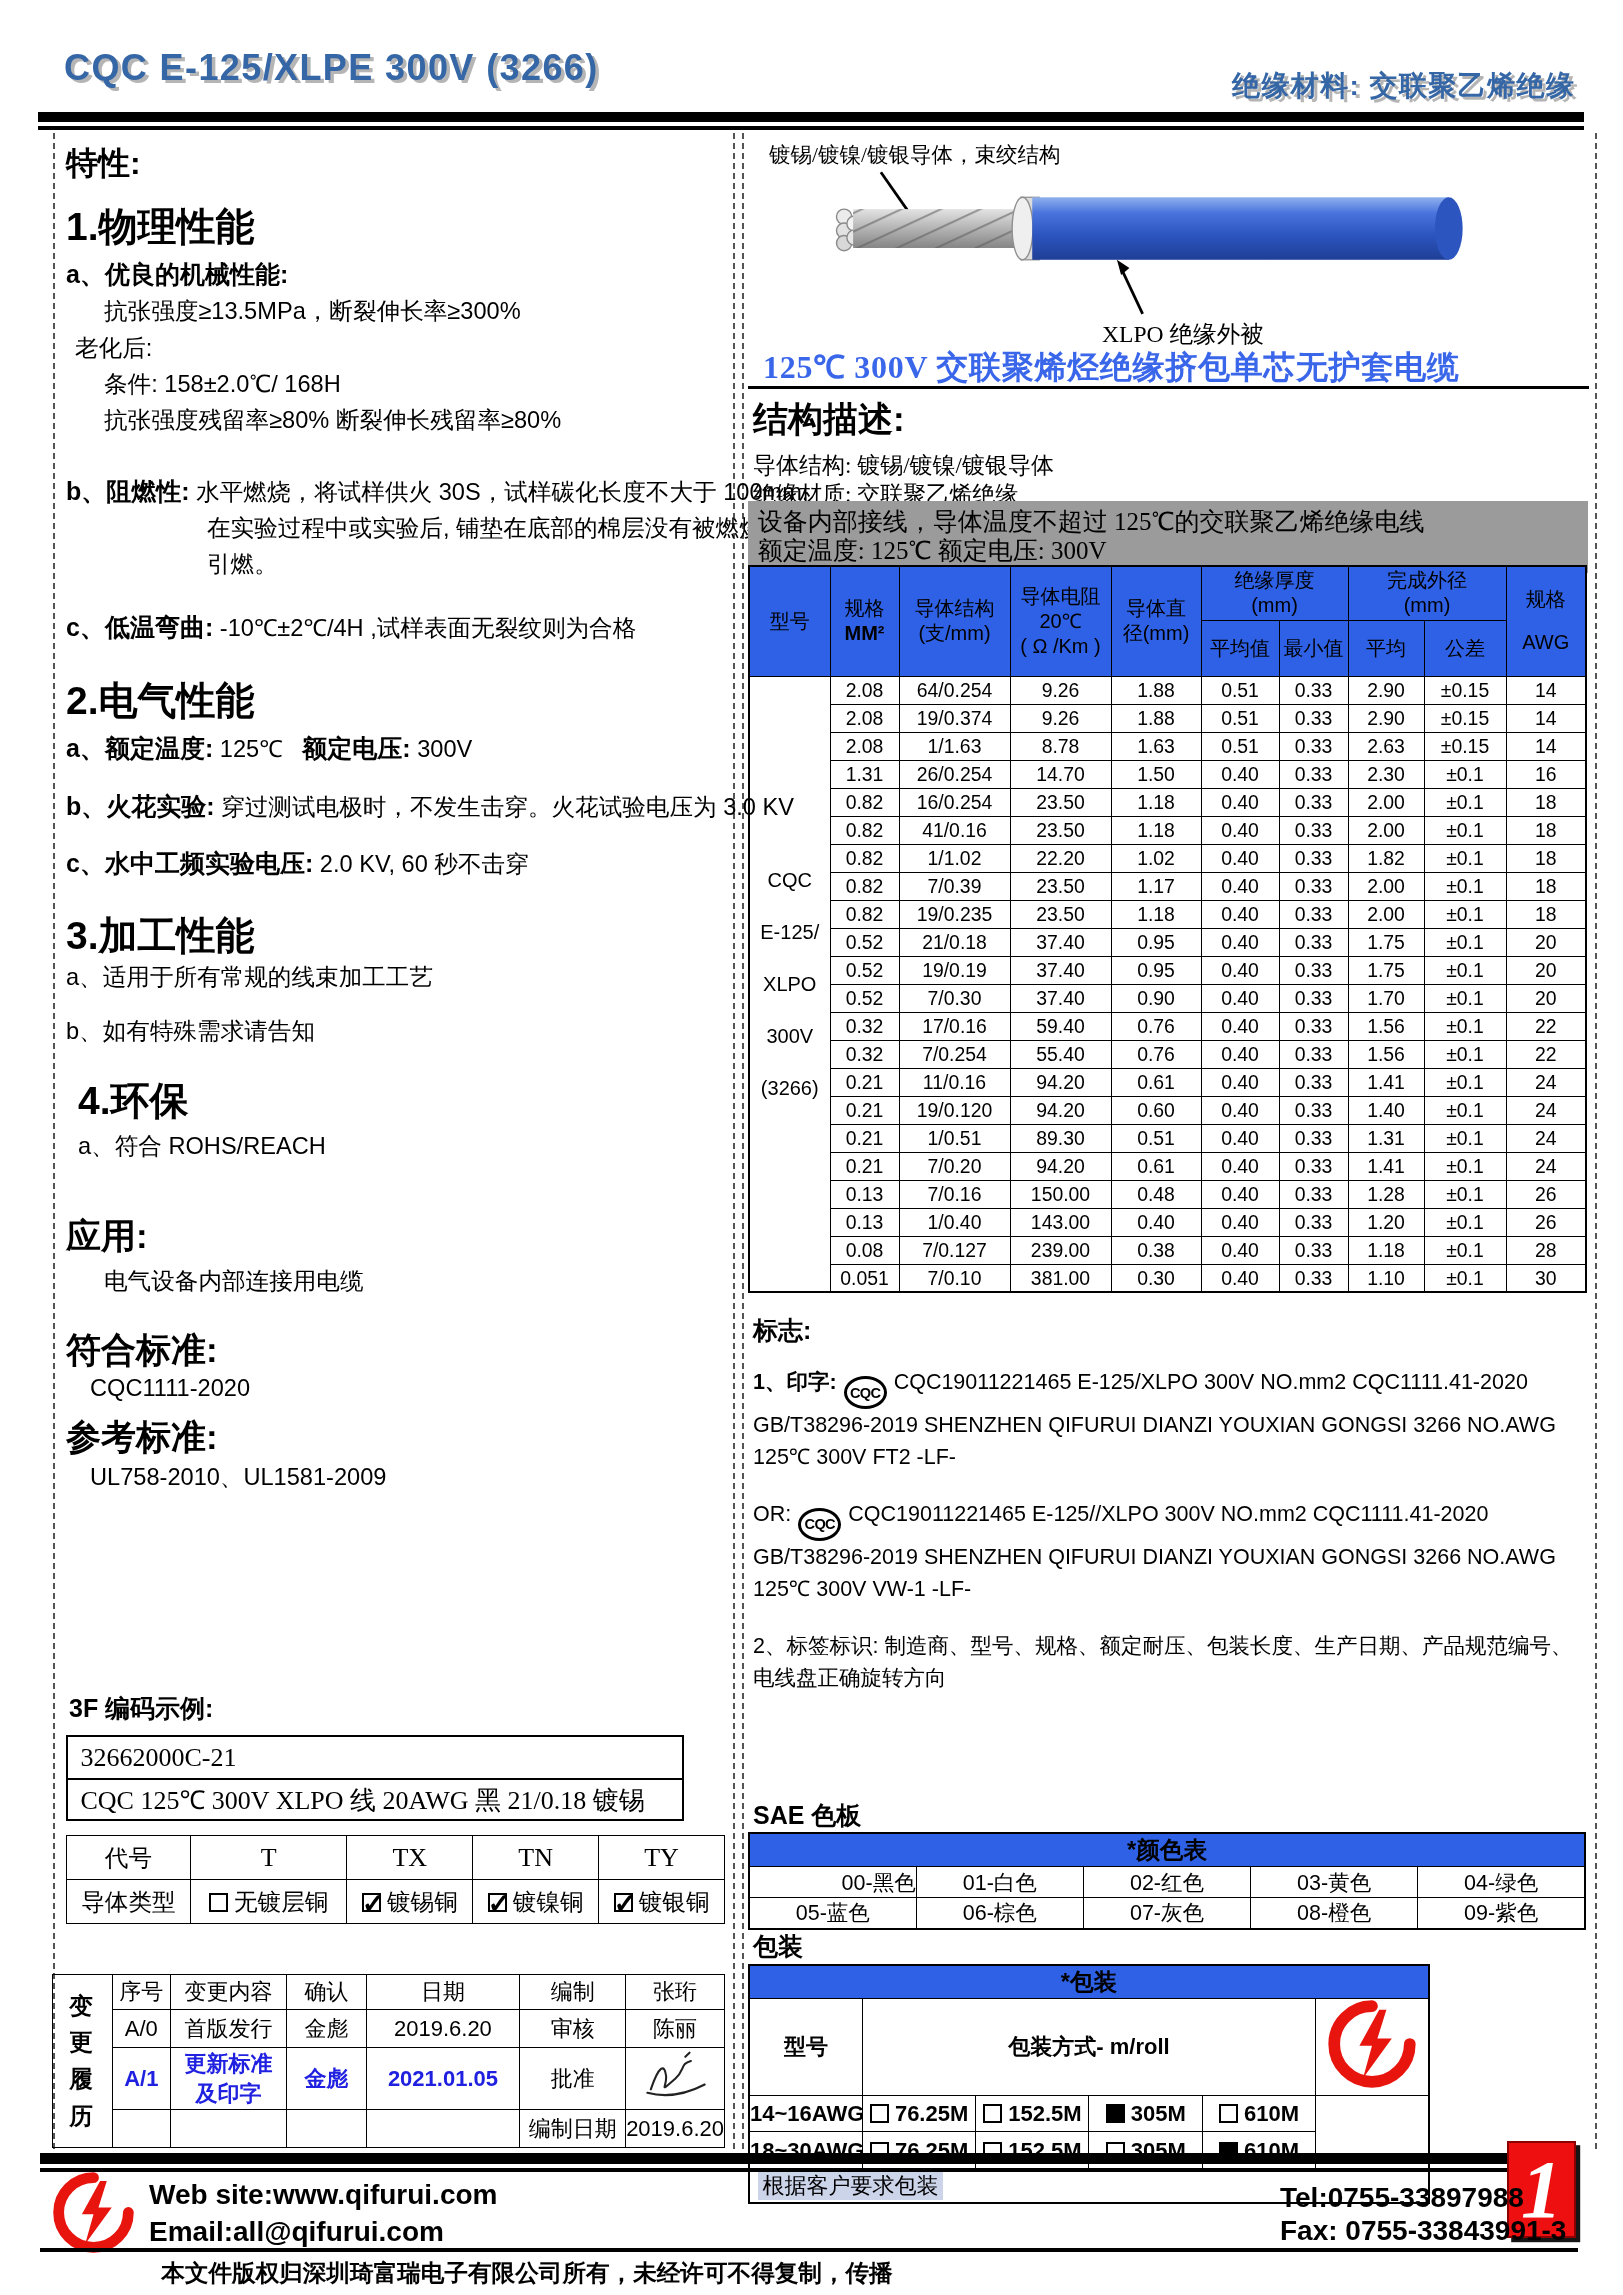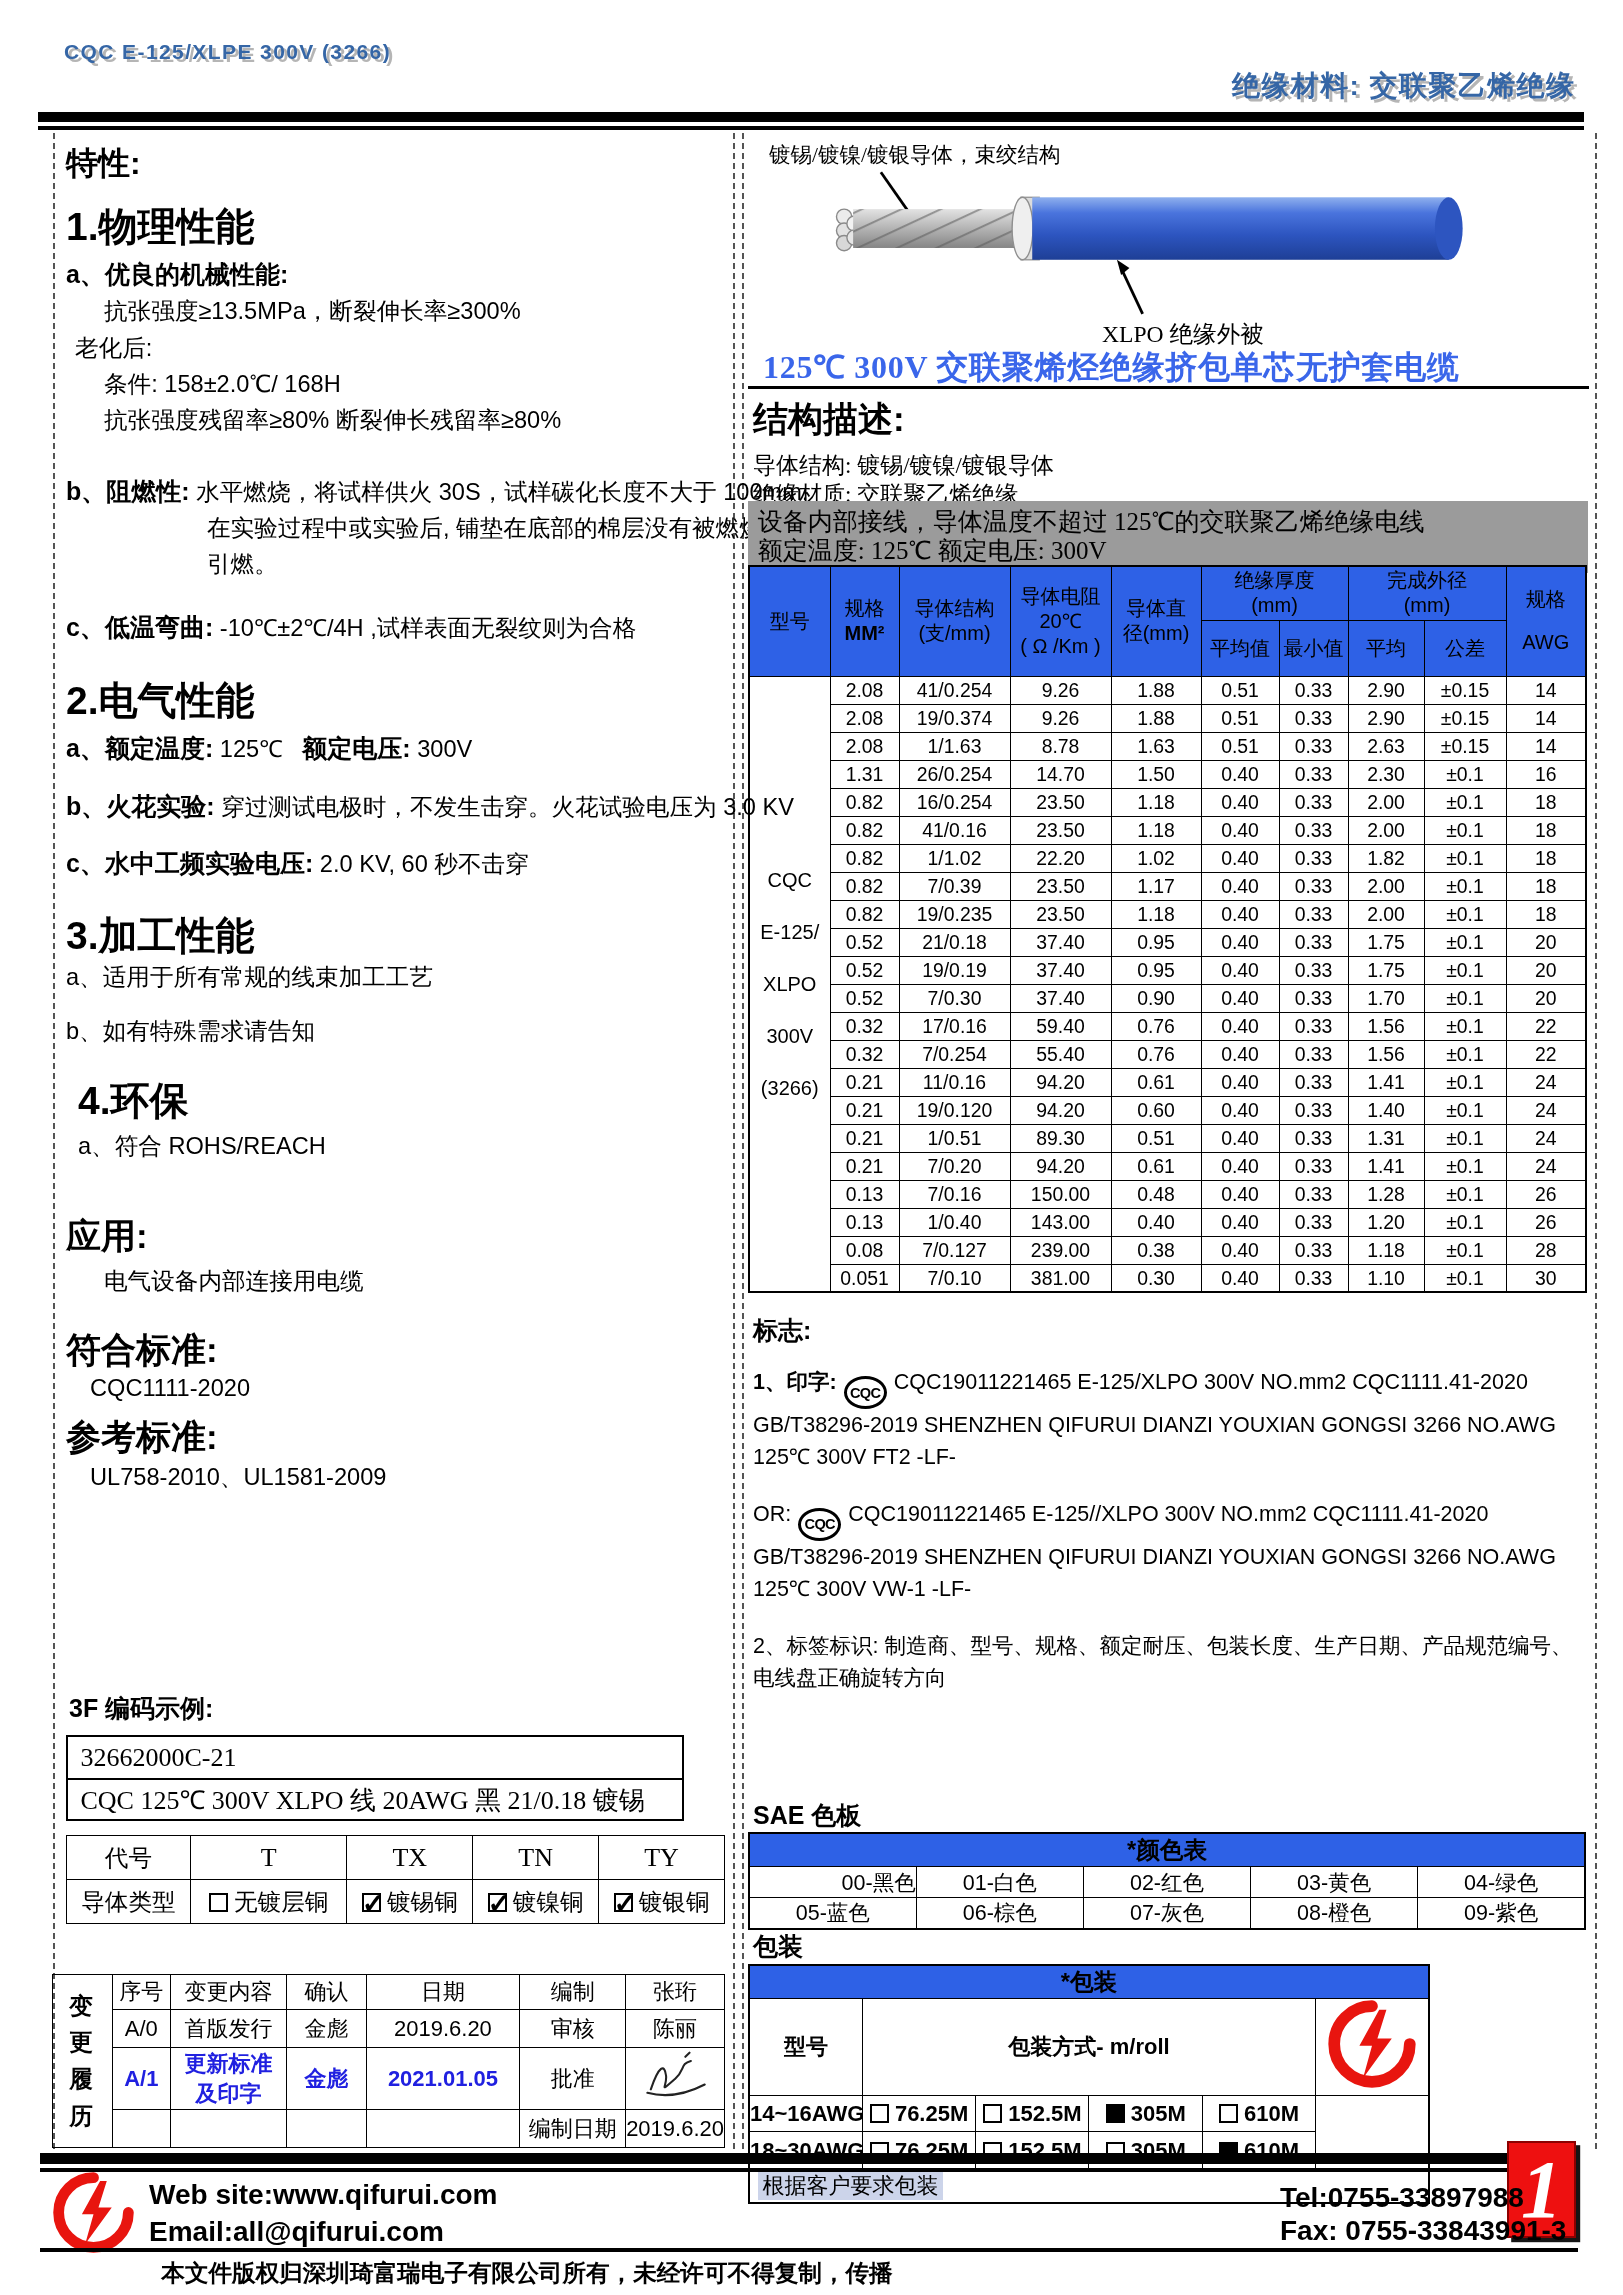--- a/index.html
+++ b/index.html
@@ -69,21 +69,21 @@
   .pack .note span{background:#ccd4ea;font-size:22px;padding:1.4px 4.2px}
   .logo-cell{width:173px}
   
   .ft-b{font-size:28px;font-weight:bold;white-space:nowrap}
   .pgbox{background:#ee1010;border:2.1px solid #8d0000;box-shadow:4.2px 4.2px 0 #151515;display:flex;align-items:center;justify-content:center}
   .pgbox span{color:#fff;font-family:"Liberation Serif",serif;font-style:italic;font-size:82px;font-weight:bold}
 </style>
 </head>
 <body>
 
-<div class="abs hdr-title" style="left:64px;top:40px;font-size:21px">CQC E-125/XLPE 300V (3266)</div>
+<div class="abs hdr-title" style="left:64px;top:47px;font-size:36px">CQC E-125/XLPE 300V (3266)</div>
 <div class="abs hdr-title" style="left:1232px;top:67px;font-size:28px">绝缘材料: 交联聚乙烯绝缘</div>
 <div class="abs rule" style="left:38px;top:112px;width:1546px;height:10.4px"></div>
 <div class="abs rule" style="left:38px;top:126px;width:1546px;height:3.5px"></div>
 
 <div class="abs dash-v" style="left:53px;top:133px;height:2016px"></div>
 <div class="abs dash-v" style="left:733px;top:133px;height:2016px"></div>
 <div class="abs dash-v" style="left:742px;top:133px;height:2016px"></div>
 <div class="abs dash-v" style="left:1595px;top:133px;height:2016px"></div>
 
 <div class="abs h2" style="left:66px;top:142px">特性:</div>
@@ -301,21 +301,21 @@
   <tbody id="spec-body">
       <tr>
         <td rowspan="22" class="model-cell">
           <div>CQC</div>
           <div>E-125/</div>
           <div>XLPO</div>
           <div>300V</div>
           <div>(3266)</div>
         </td>
         <td>2.08</td>
-        <td>41/0.254</td>
+        <td>64/0.254</td>
         <td>9.26</td>
         <td>1.88</td>
         <td>0.51</td>
         <td>0.33</td>
         <td>2.90</td>
         <td>±0.15</td>
         <td>14</td>
       </tr>
       <tr>
         <td>2.08</td>

